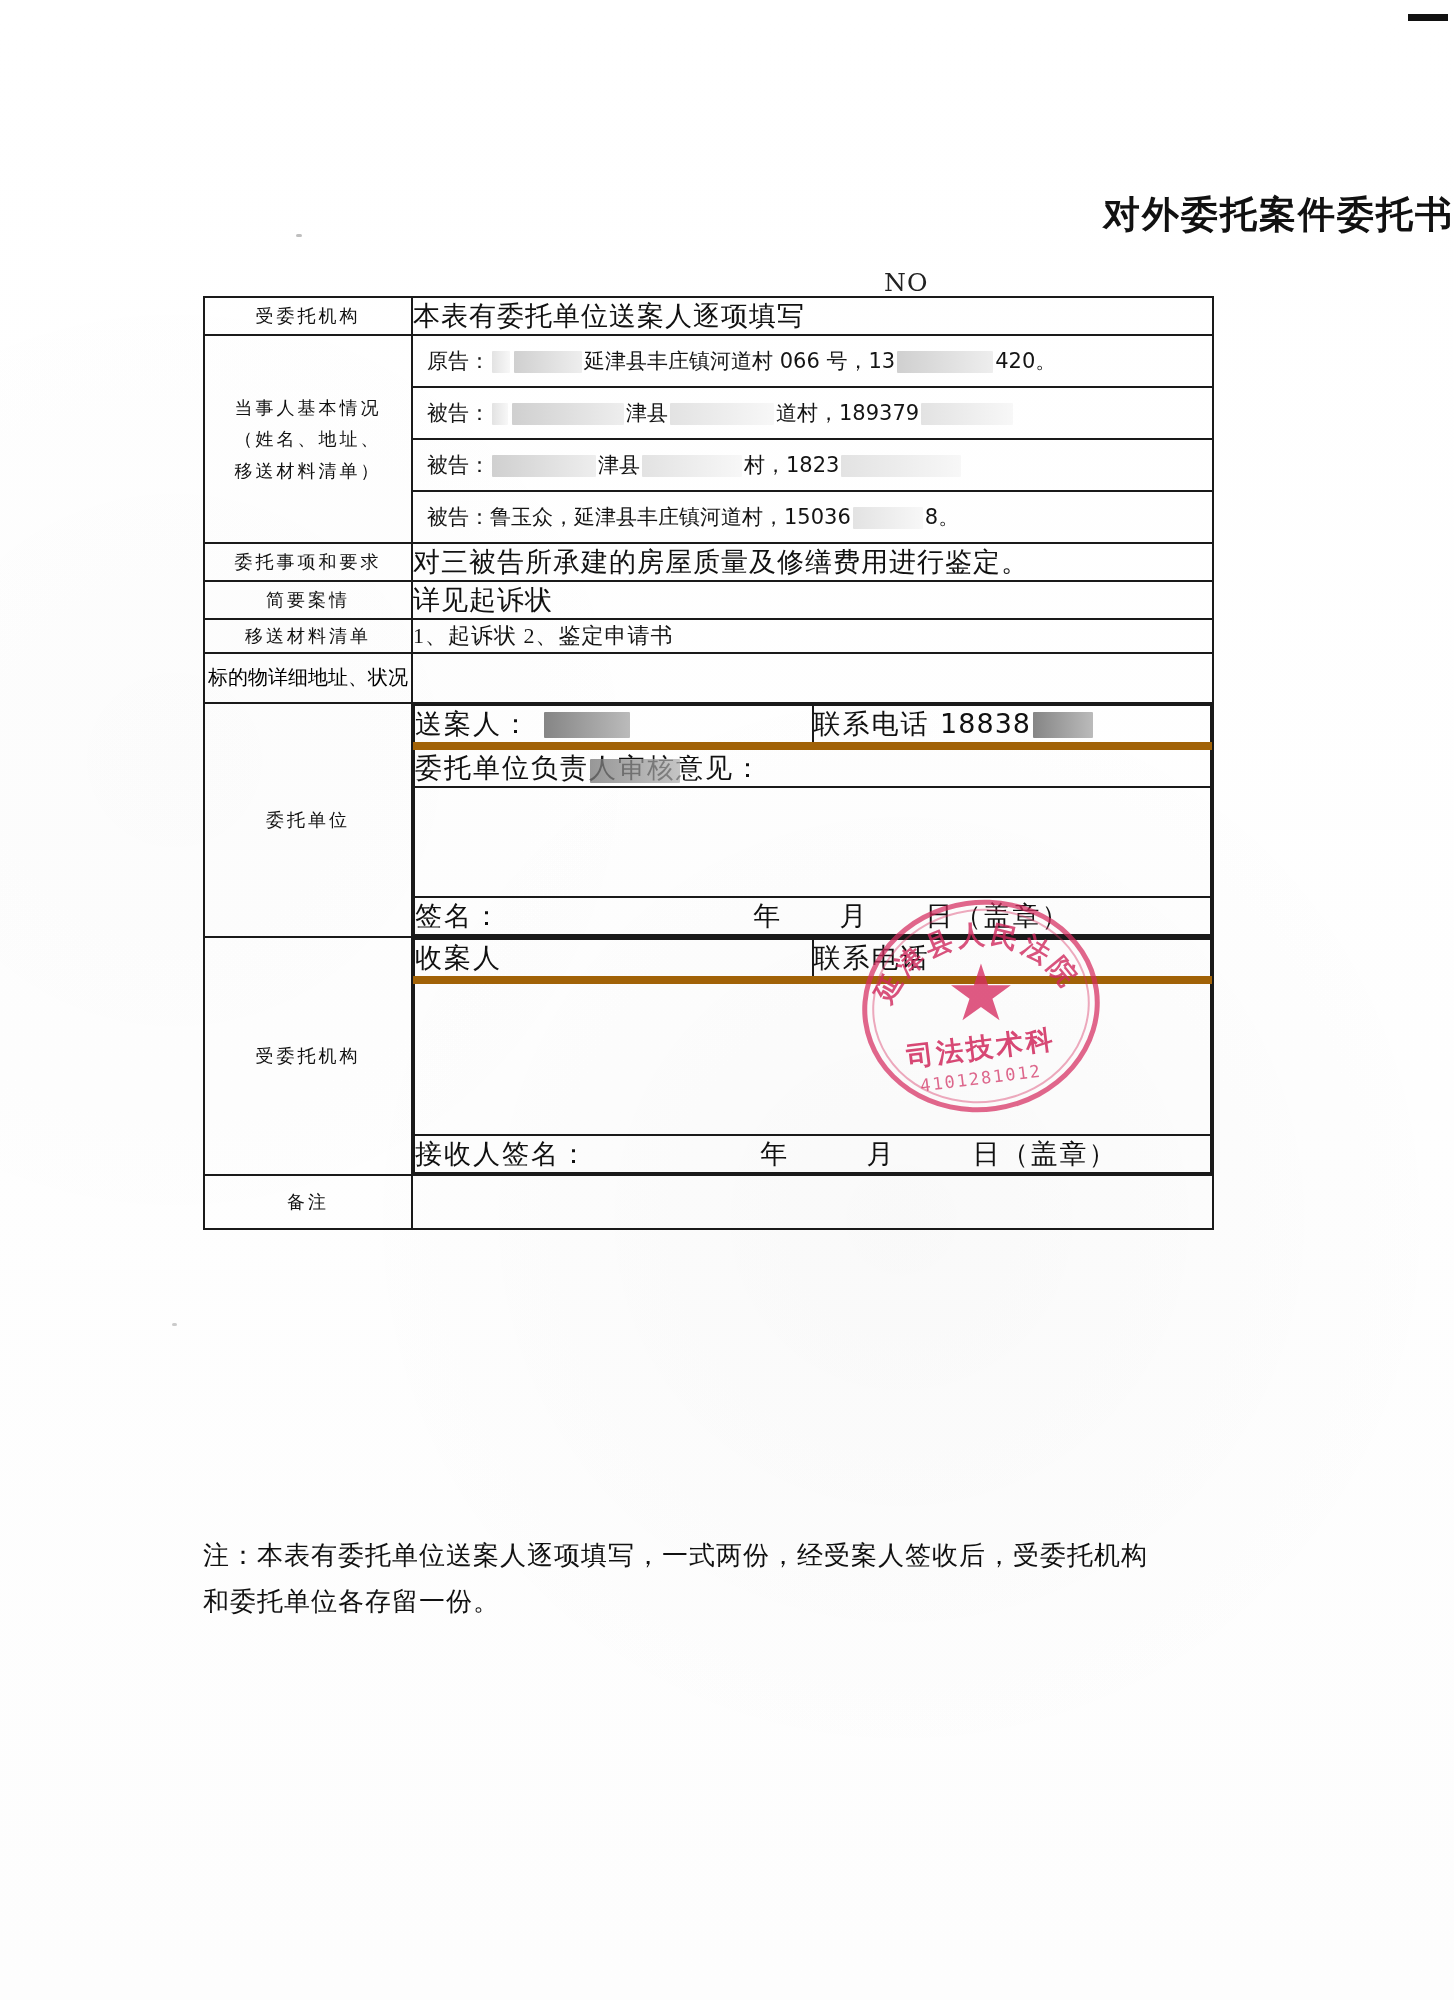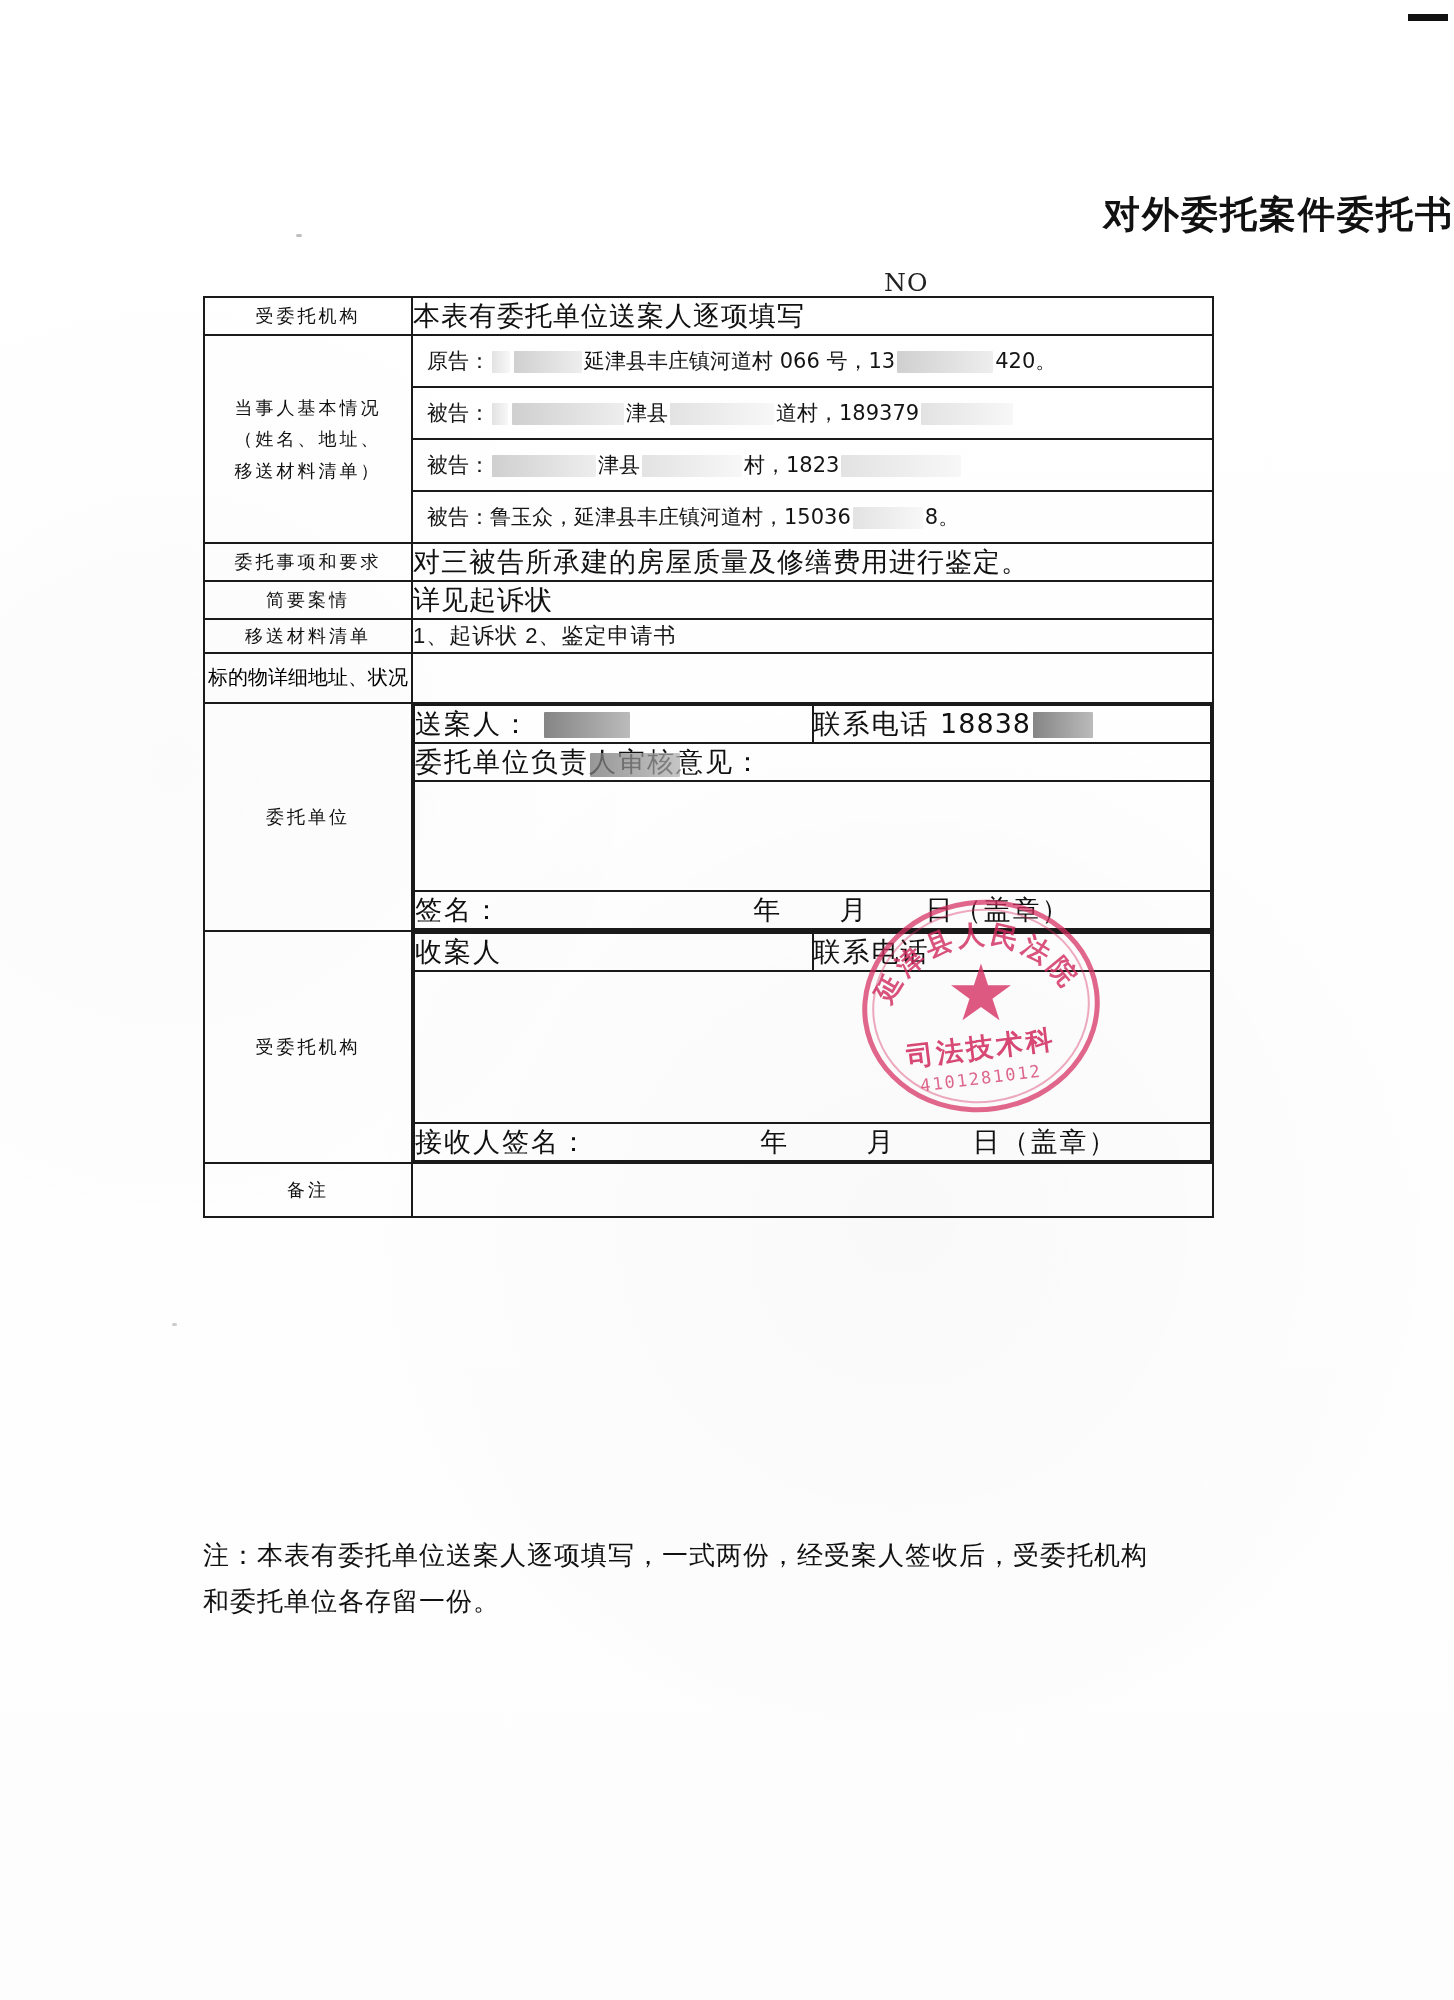--- a/index.html
+++ b/index.html
@@ -121,21 +121,21 @@
   }
   .val-sm {
     font-size: 22px;
     font-family: "DejaVu Sans", "Liberation Sans", sans-serif;
     letter-spacing: 0.5px;
     color: #151515;
     padding: 8px 14px;
   }
   .val-list {
     font-size: 22px;
-    font-family: Liberation Sans, sans-serif;
+    font-family: Liberation Serif, serif;
     color: #151515;
     padding: 10px 14px;
     letter-spacing: 1px;
   }
   .party-line {
     position: relative;
     font-size: 21px;
     font-family: "DejaVu Sans", "Liberation Sans", sans-serif;
     color: #141414;
     padding: 11px 0 11px 14px;
@@ -163,21 +163,21 @@
   .sub-table {
     width: 100%;
     border-collapse: collapse;
     table-layout: fixed;
   }
   .sub-table td {
     border: none;
     padding: 0;
   }
   .row-div {
-    border-bottom: 2px solid #a16207;
+    border-bottom: 8px solid #a16207;
   }
   .cell-pad {
     padding: 12px 16px;
     font-size: 27px;
     font-family: "DejaVu Sans", "Liberation Sans", sans-serif;
     letter-spacing: 2px;
     color: #111;
   }
   .vline {
     border-right: 2px solid #1a1a1a;

